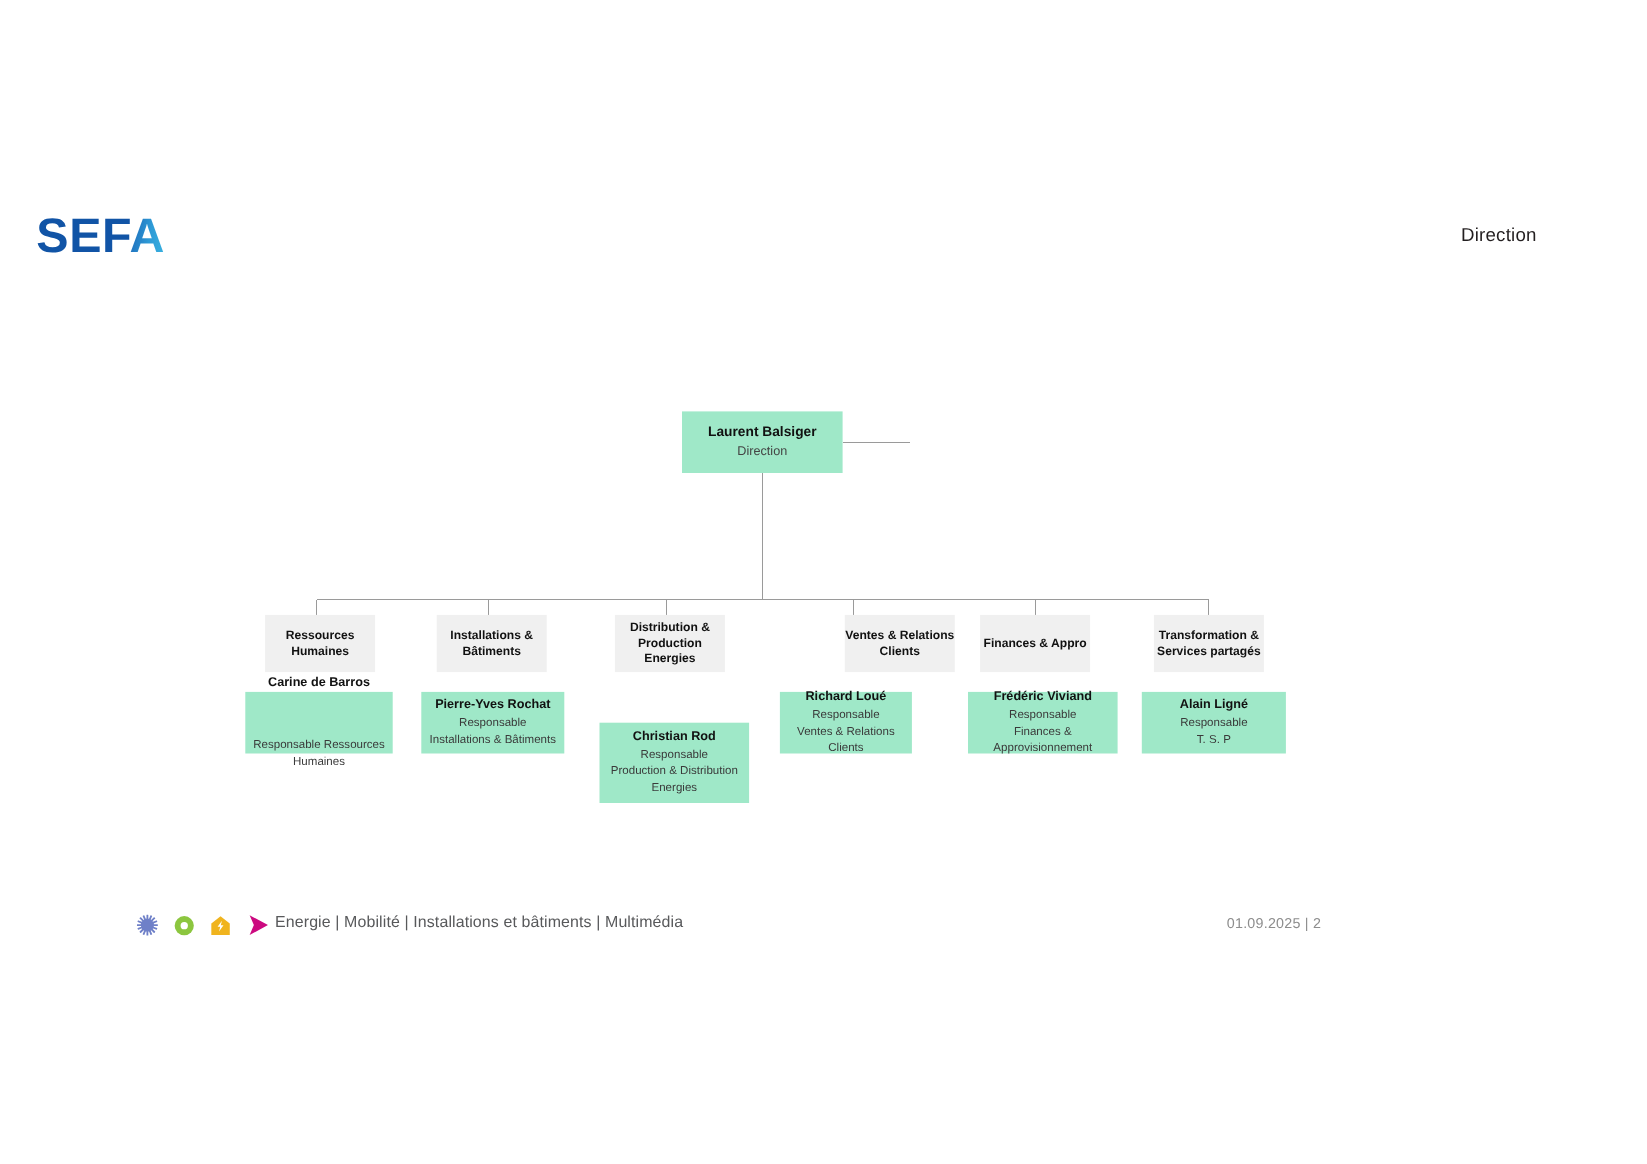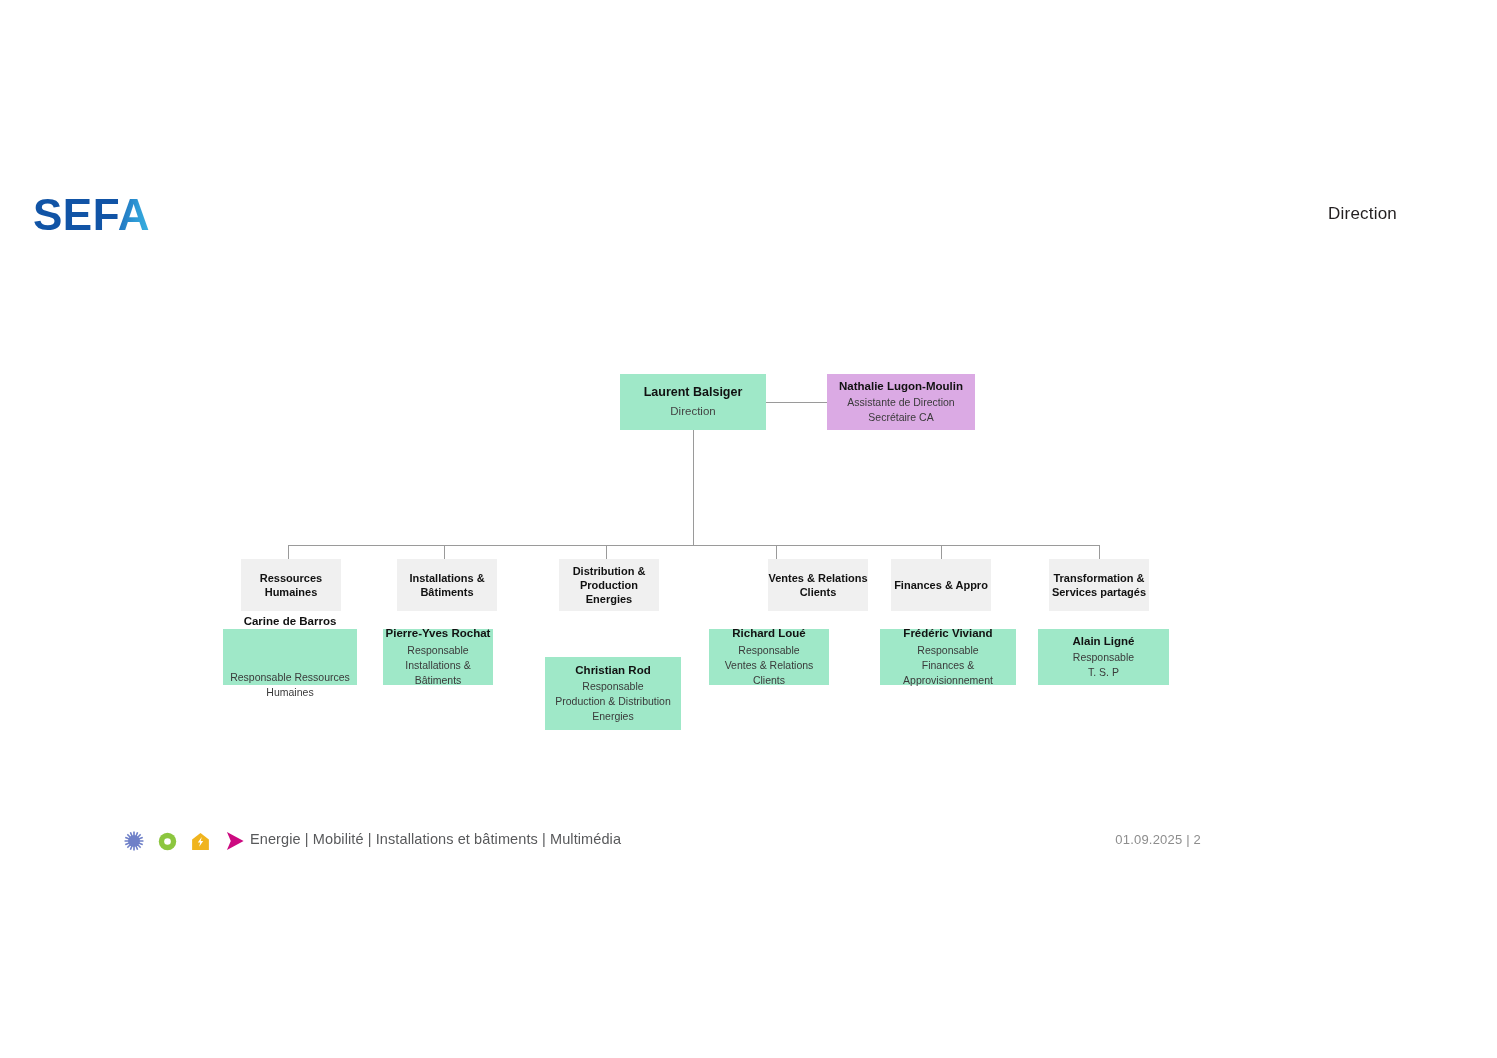--- a/index.html
+++ b/index.html
@@ -165,25 +165,20 @@
       <line x1="941" y1="545" x2="941" y2="559"></line>
       <line x1="1099" y1="545" x2="1099" y2="559"></line>
     </g>
   </svg>
 
   <div id="node-root" class="node green">
     <div class="nm">Laurent Balsiger</div>
     <div class="rl">Direction</div>
   </div>
 
-  <div id="node-assistant" class="node violet">
-    <div class="nm">Nathalie Lugon-Moulin</div>
-    <div class="rl">Assistante de Direction
-Secrétaire CA</div>
-  </div>
 
   <div class="node gray" style="left:241px;  top:559px; width:100px; height:52px;">
     <div class="nm">Ressources
 Humaines</div>
   </div>
   <div class="node gray" style="left:397px;  top:559px; width:100px; height:52px;">
     <div class="nm">Installations &amp;
 Bâtiments</div>
   </div>
   <div class="node gray" style="left:559px;  top:559px; width:100px; height:52px;">
@@ -201,21 +196,21 @@
   <div class="node gray" style="left:1049px; top:559px; width:100px; height:52px;">
     <div class="nm">Transformation &amp;
 Services partagés</div>
   </div>
 
   <div class="node green" style="left:223px;  top:629px; width:134px; height:56px;gap:40px;">
     <div class="nm">Carine de Barros</div>
     <div class="rl">Responsable Ressources
 Humaines</div>
   </div>
-  <div class="node green" style="left:383px;  top:629px; width:110px; height:56px;">
+  <div class="node green" style="left:383px;  top:629px; width:130px; height:56px;">
     <div class="nm">Pierre-Yves Rochat</div>
     <div class="rl">Responsable
 Installations &amp; Bâtiments</div>
   </div>
   <div class="node green" style="left:545px;  top:657px; width:136px; height:73px;">
     <div class="nm">Christian Rod</div>
     <div class="rl">Responsable
 Production &amp; Distribution
 Energies</div>
   </div>

